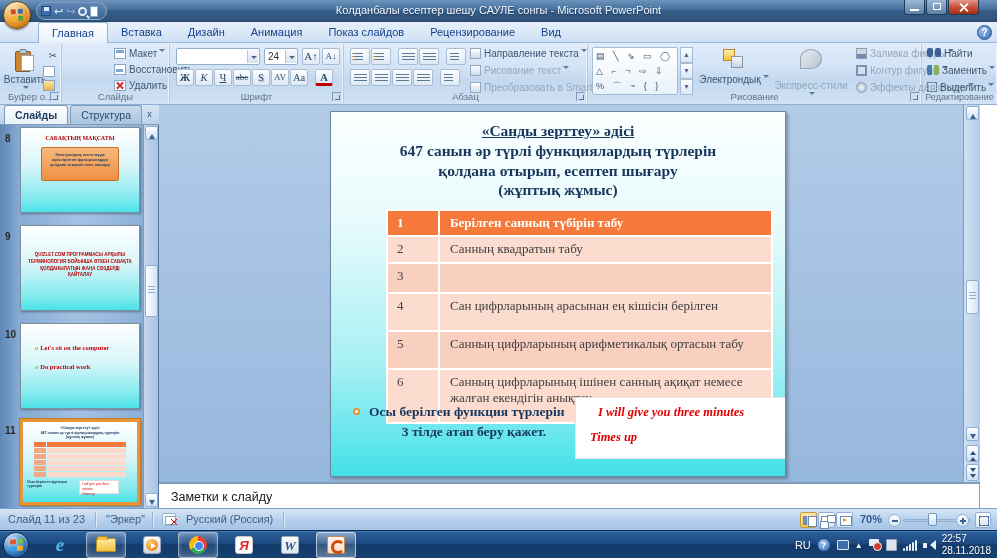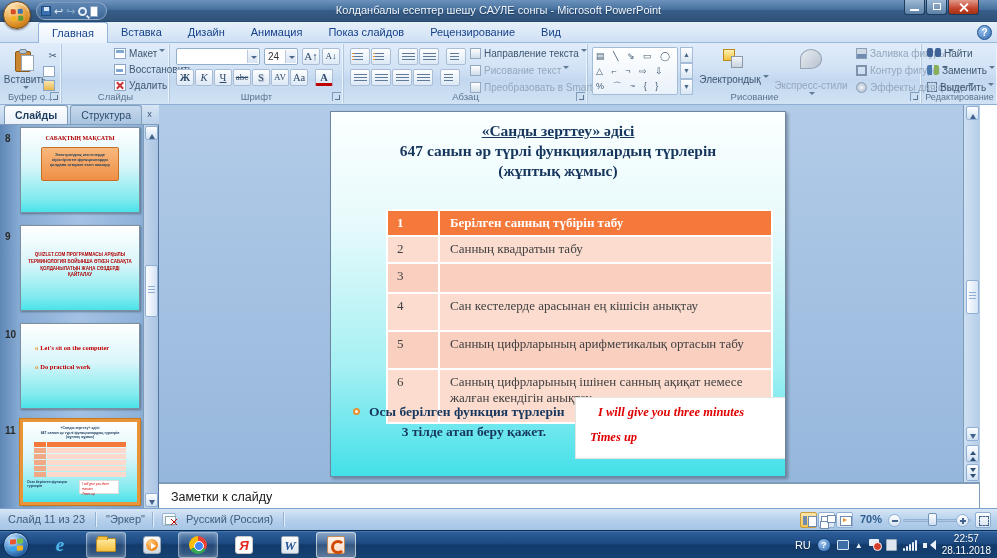--- a/index.html
+++ b/index.html
@@ -246,21 +246,21 @@
   .trayflag::before{content:"";position:absolute;left:0;top:0;width:10px;height:7px;background:#e8eef5;border-radius:1px}
   .trayflag::after{content:"";position:absolute;left:4px;top:3px;width:7px;height:7px;border-radius:50%;background:#d23c28;border:1px solid #fff}
   .trayclip{width:11px;height:12px;background:#dde6f0;border:1px solid #9ab;border-radius:1px}
   .bars{width:14px;height:11px;position:relative}
   .bars i{position:absolute;bottom:0;width:2px;background:#e8f1fa;border-radius:1px}
   .bars i:nth-child(1){left:0;height:3px}.bars i:nth-child(2){left:3px;height:5px}
   .bars i:nth-child(3){left:6px;height:7px}.bars i:nth-child(4){left:9px;height:9px}.bars i:nth-child(5){left:12px;height:11px}
   .speaker{width:13px;height:11px;position:relative}
   .speaker::before{content:"";position:absolute;left:0;top:3px;width:4px;height:5px;background:#e8f1fa}
   .speaker::after{content:"";position:absolute;left:2px;top:0;border:5.5px solid transparent;border-right:6px solid #e8f1fa}
-  .clock{text-align:center;font-size:10px;line-height:12px;color:#fff;text-shadow:0 1px 1px #0a2a50}
+  .clock{text-align:left;font-size:10px;line-height:12px;color:#fff;text-shadow:0 1px 1px #0a2a50}
 </style>
 </head>
 <body>
 
 <div>
 
   <div class="titlebar">
     <div class="title-text">Колданбалы есептер шешу САУЛЕ сонгы - Microsoft PowerPoint</div>
     <div class="winbtns">
       <div class="winbtn">
@@ -500,38 +500,39 @@
       <div class="scr-thumb" style="top:140px;height:52px"></div>
       <div class="scr-btn dn" style="bottom:1px"></div>
     </div>
   </div>
 
   <div class="editor">
     <div class="slide">
       <div class="s-title">
         <div class="u">«Санды  зерттеу» әдісі</div>
         <div>647 санын әр түрлі функциялардың  түрлерін</div>
+        <div>қолдана отырып, есептеп шығару</div>
         <div>(жұптық  жұмыс)</div>
       </div>
 
       <div class="s-table">
         <div class="s-row hdr" style="min-height:26px">
           <div class="num">1</div>
           <div class="txt">Берілген санның түбірін табу</div>
         </div>
         <div class="s-row a" style="min-height:27px">
           <div class="num">2</div>
           <div class="txt">Санның квадратын табу</div>
         </div>
         <div class="s-row b" style="min-height:30px">
           <div class="num">3</div>
         </div>
         <div class="s-row a" style="min-height:38px">
           <div class="num">4</div>
-          <div class="txt">Сан кестелерде арасынан ең кішісін анықтау</div>
+          <div class="txt">Сан цифрларының арасынан ең кішісін берілген</div>
         </div>
         <div class="s-row b" style="min-height:38px">
           <div class="num">5</div>
           <div class="txt">Санның цифрларының арифметикалық ортасын табу</div>
         </div>
         <div class="s-row a" style="min-height:52px">
           <div class="num">6</div>
           <div class="txt">Санның  цифрларының ішінен санның ақиқат немесе жалған екендігін анықтау</div>
         </div>
       </div>

